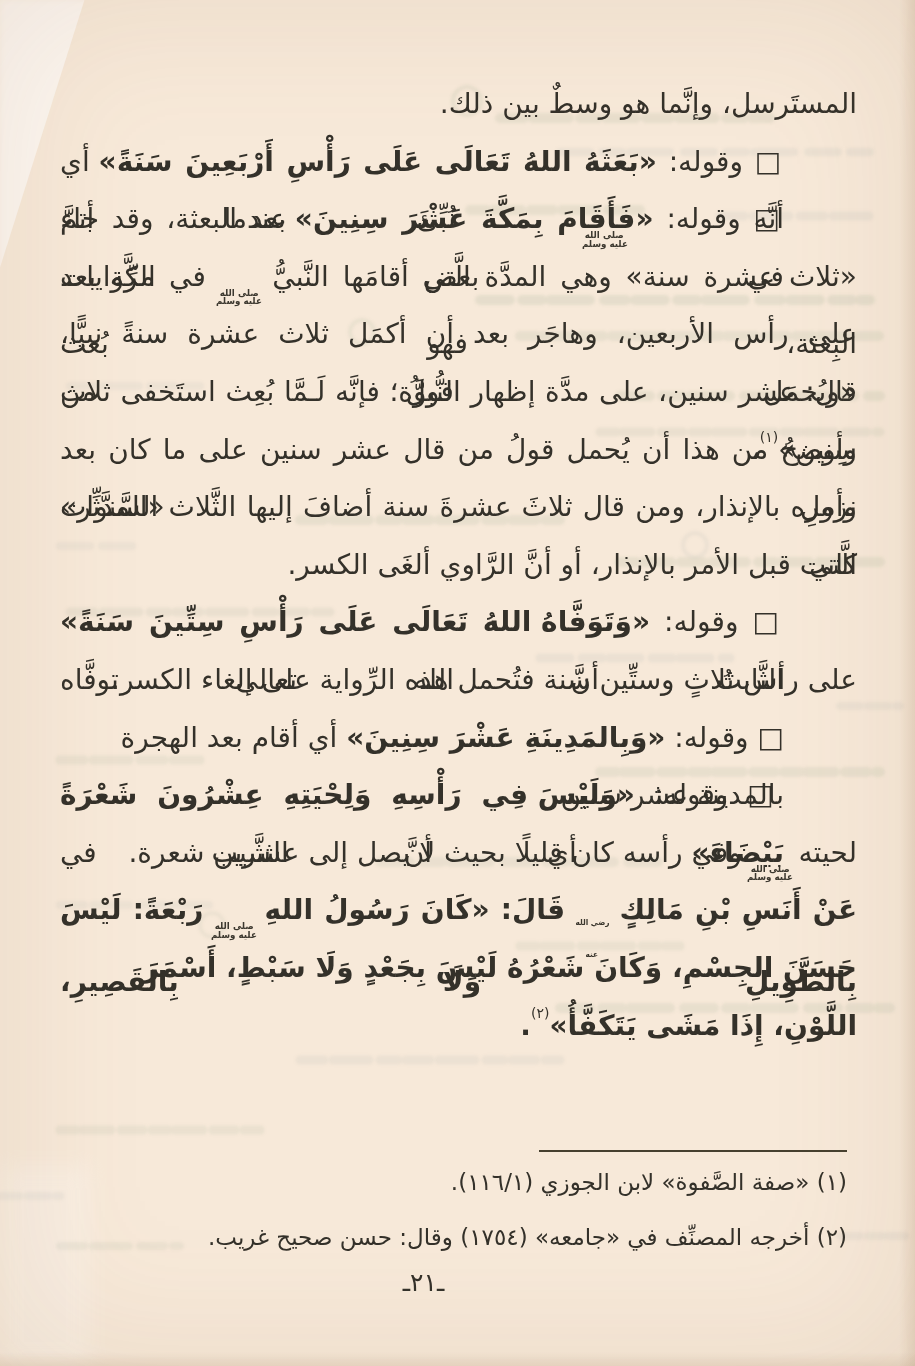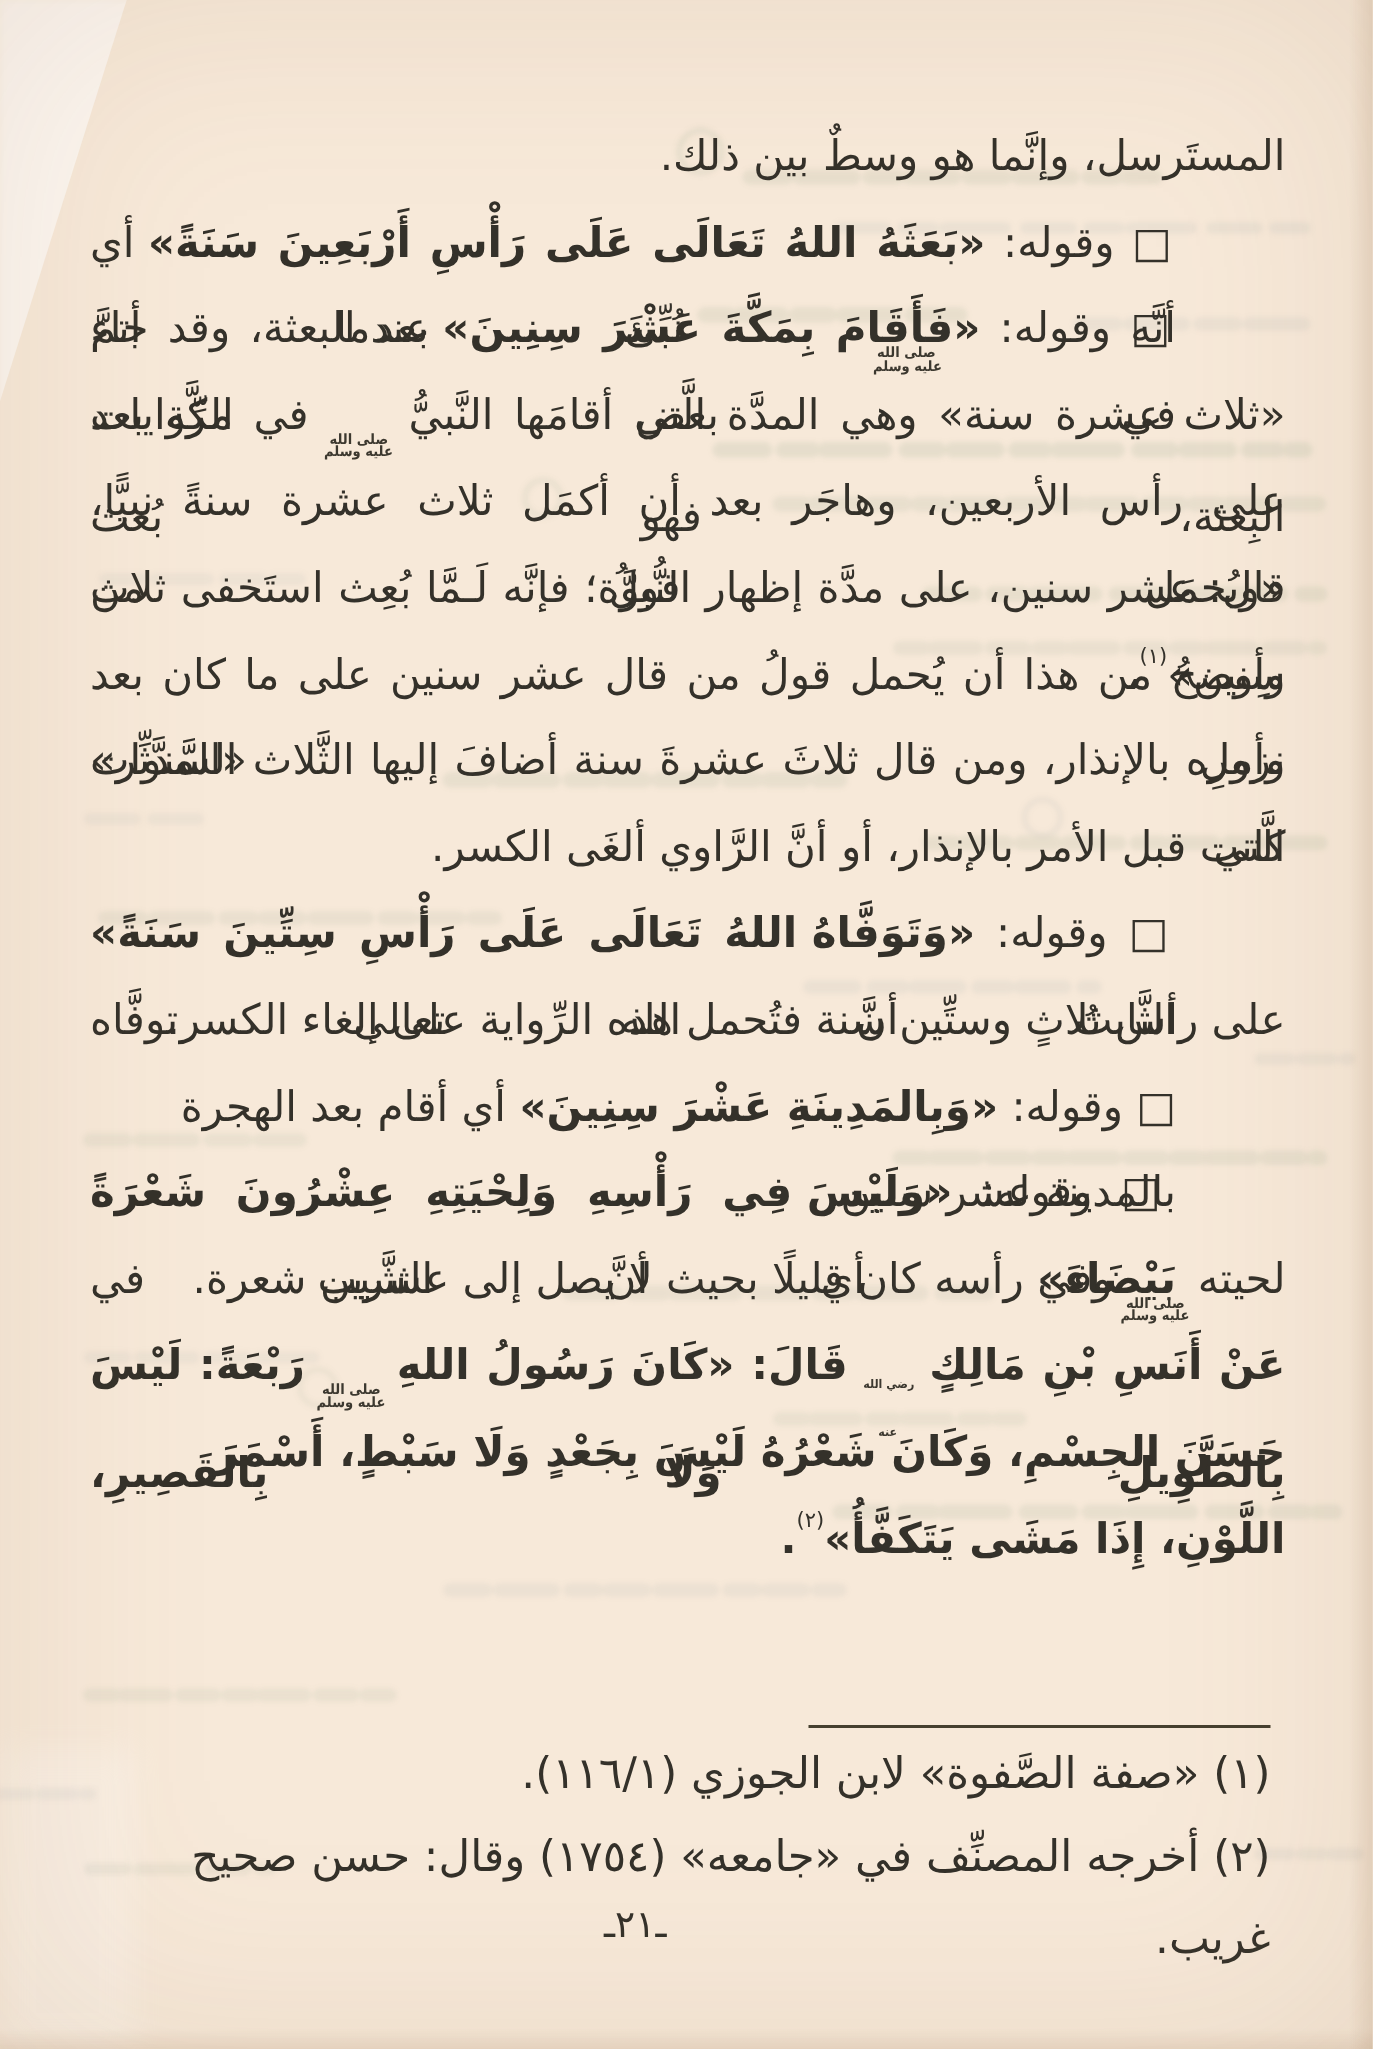--- a/index.html
+++ b/index.html
@@ -45,21 +45,21 @@
   .seal{
     display:inline-flex;flex-direction:column;align-items:center;justify-content:center;
     width:37px;height:36px;vertical-align:-10px;margin:0 1px;color:#3c382f;font-weight:bold;
   }
   .seal > span{display:block;font-size:9.5px;line-height:8.5px;white-space:nowrap;transform:scaleX(.92);}
   .seal.seal-ra{width:30px;height:28px;vertical-align:-6px;gap:24px;}
   .seal.seal-ra > span{font-size:8px;line-height:7.5px;}
   
   #footnotes{position:absolute;top:1150px;right:58px;left:60px;z-index:3;}
   #footnote-separator{width:308px;margin-right:10px;border-top:2px solid var(--sep);margin-bottom:3px;}
-  .footnote-line{font-size:29px;line-height:55px;text-align:right;padding-right:10px;}
+  .footnote-line{font-size:23px;line-height:55px;text-align:right;padding-right:10px;}
   
   #page-number{position:absolute;top:1268px;left:0;width:100%;z-index:3;
     text-align:center;font-size:25px;letter-spacing:1px;transform:translateX(-34px);}
 </style>
 </head>
 <body>
 
 <div id="page">
 
   <div class="corner-wedge"></div>

